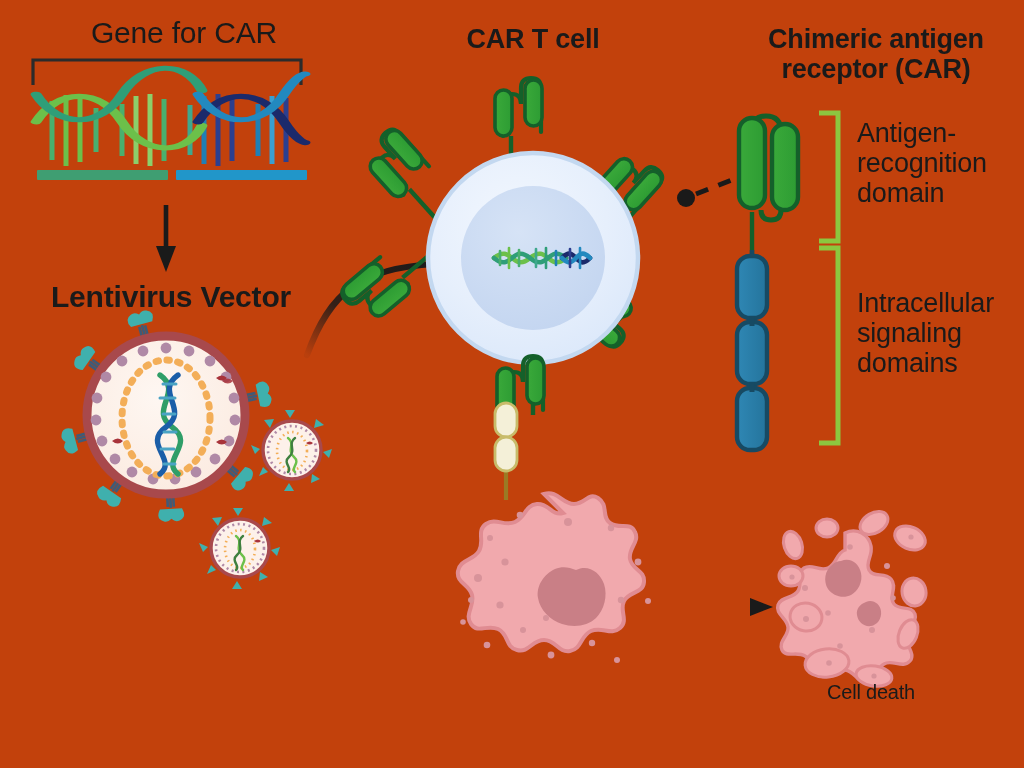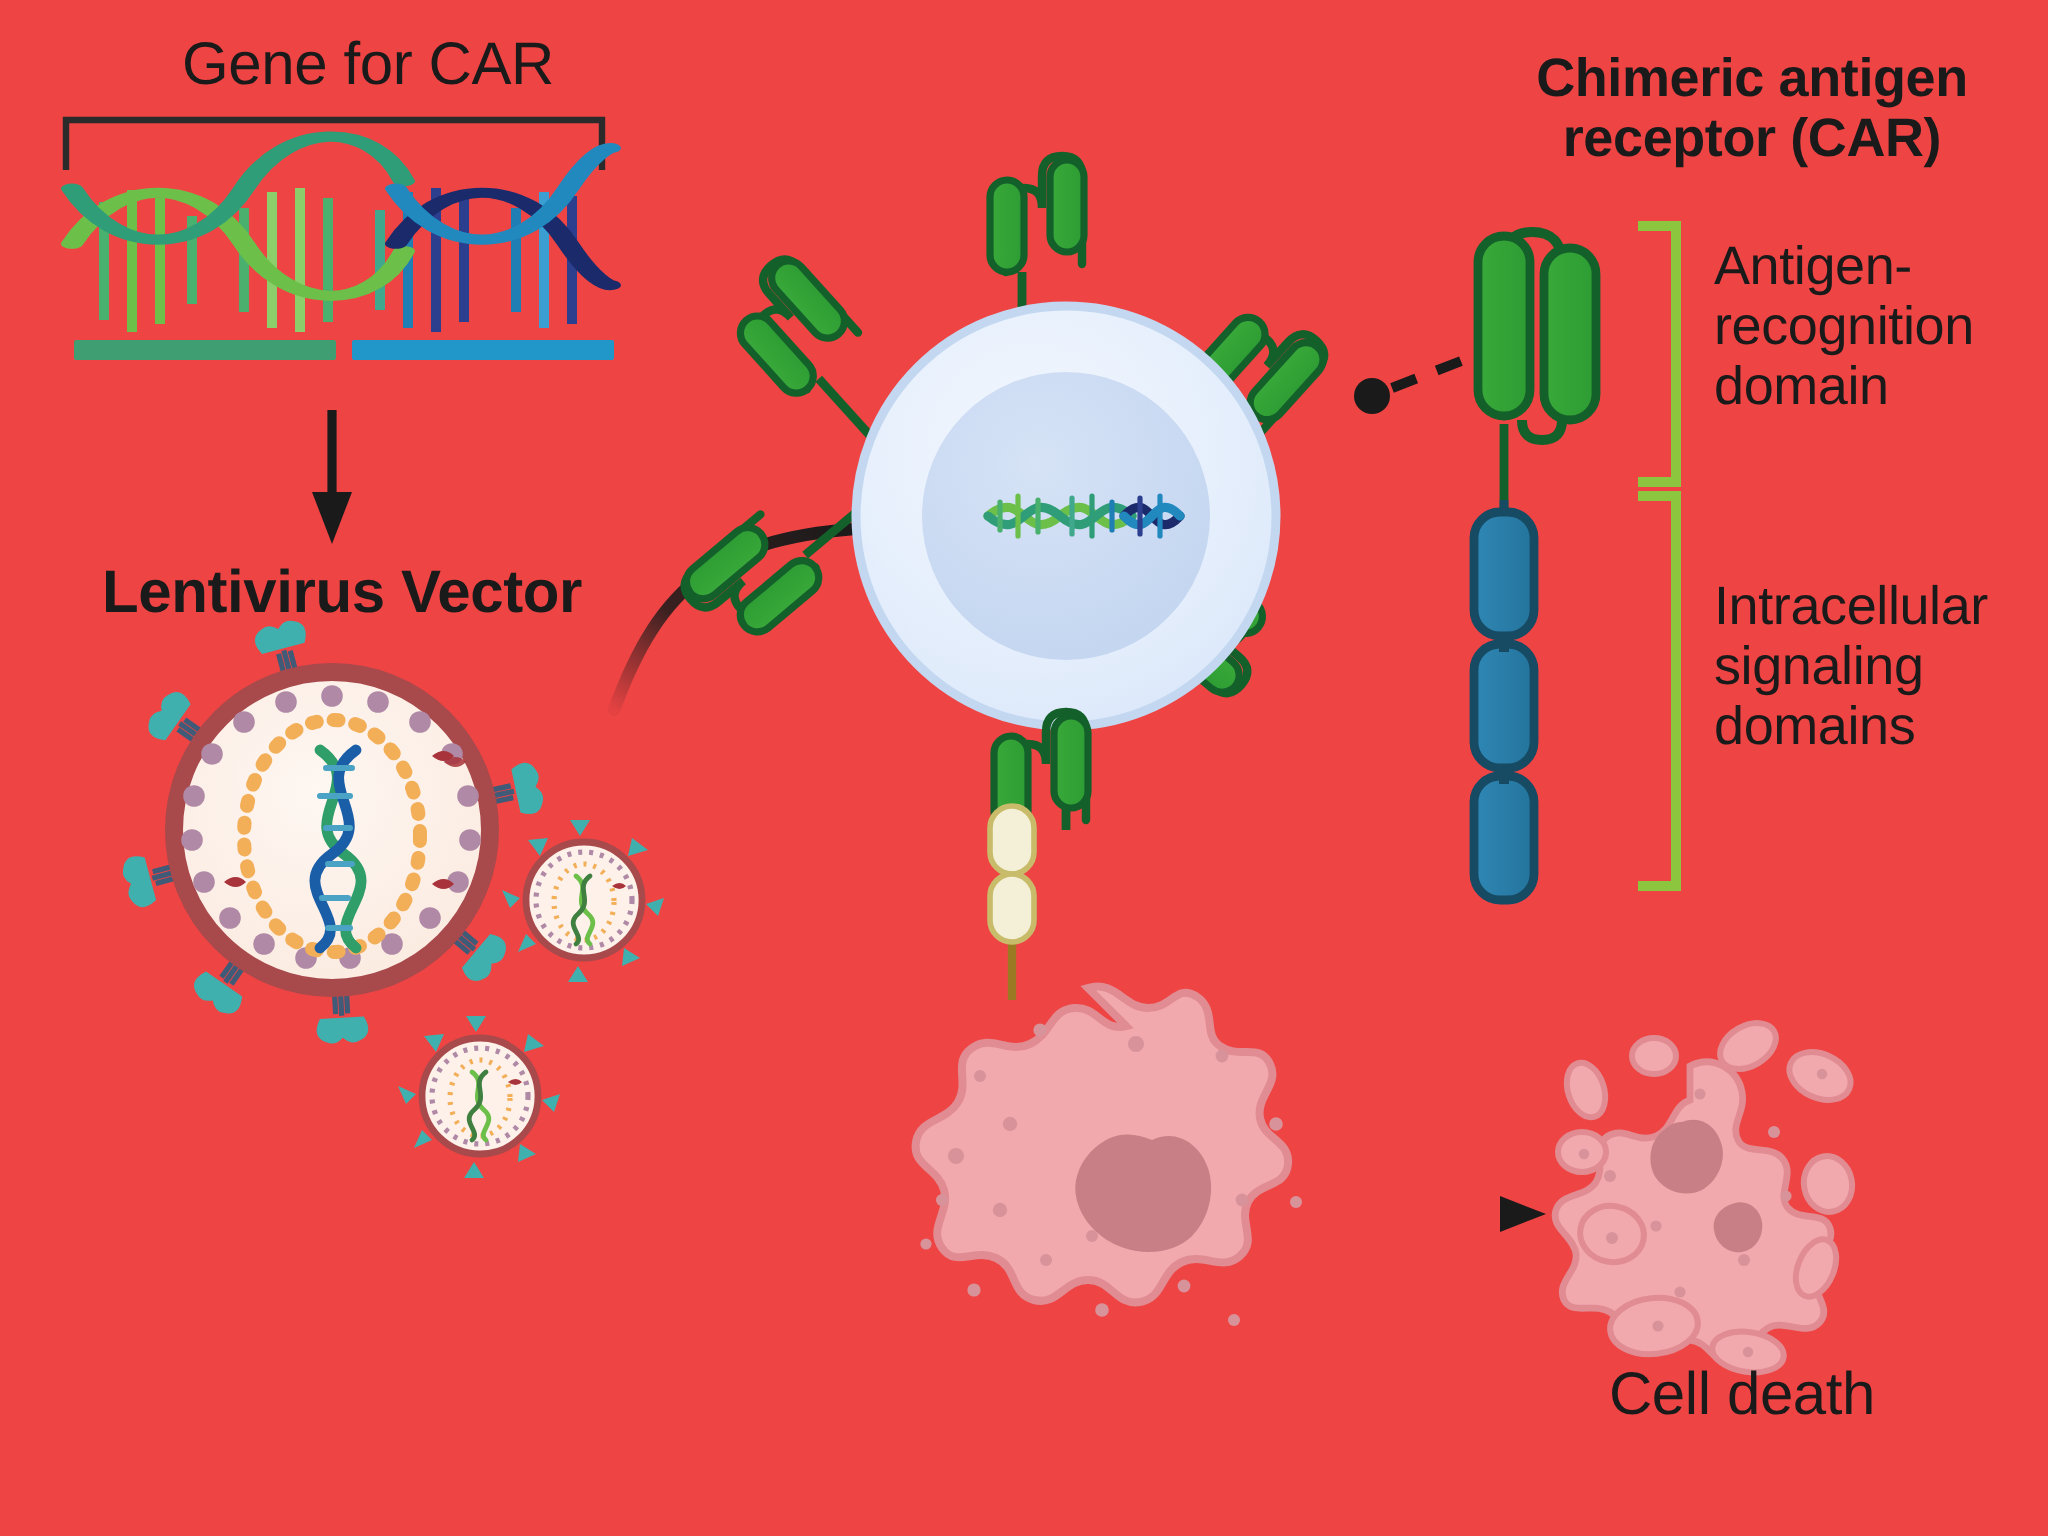--- a/index.html
+++ b/index.html
@@ -8,21 +8,21 @@
     padding: 0;
     background: #ffffff;
   }
   body {
     font-family: "Liberation Sans", sans-serif;
   }
   #canvas {
     position: relative;
     width: 1024px;
     height: 768px;
-    background: #ef4444;
+    background: #c2410c;
     overflow: hidden;
   }
   .lbl {
     position: absolute;
     color: #1a1a1a;
     line-height: 1.12;
     white-space: pre-line;
     letter-spacing: -0.2px;
   }
   .lbl-reg { font-weight: 400; }
@@ -444,28 +444,29 @@
     <g stroke="#8cc63f" stroke-width="5" fill="none" stroke-linecap="butt">
       <path d="M819,113 L838,113 L838,241 L819,241"></path>
       <path d="M819,248 L838,248 L838,443 L819,443"></path>
     </g>
   </svg>
 
   <div class="lbl lbl-reg ctr" style="left:56px; top:16px; width:256px; font-size:30px;">Gene for CAR</div>
 
   <div class="lbl lbl-reg ctr" style="left:26px; top:280px; width:290px; font-size:30px;font-weight:bold;">Lentivirus Vector</div>
 
+  <div class="lbl lbl-bold ctr" style="left:423px; top:24px; width:220px; font-size:27px;">CAR T cell</div>
 
   <div class="lbl lbl-bold ctr" style="left:740px; top:24px; width:272px; font-size:27px;">Chimeric antigen
 receptor (CAR)</div>
 
   <div class="lbl lbl-reg lft" style="left:857px; top:118px; width:175px; font-size:27px;">Antigen-
 recognition
 domain</div>
 
   <div class="lbl lbl-reg lft" style="left:857px; top:288px; width:180px; font-size:27px;">Intracellular
 signaling
 domains</div>
 
 
-  <div class="lbl lbl-reg ctr" style="left:765px; top:681px; width:212px; font-size:30px;">Cell death</div>
+  <div class="lbl lbl-reg ctr" style="left:765px; top:681px; width:212px; font-size:20px;">Cell death</div>
 
 </div>
 
 </body></html>

